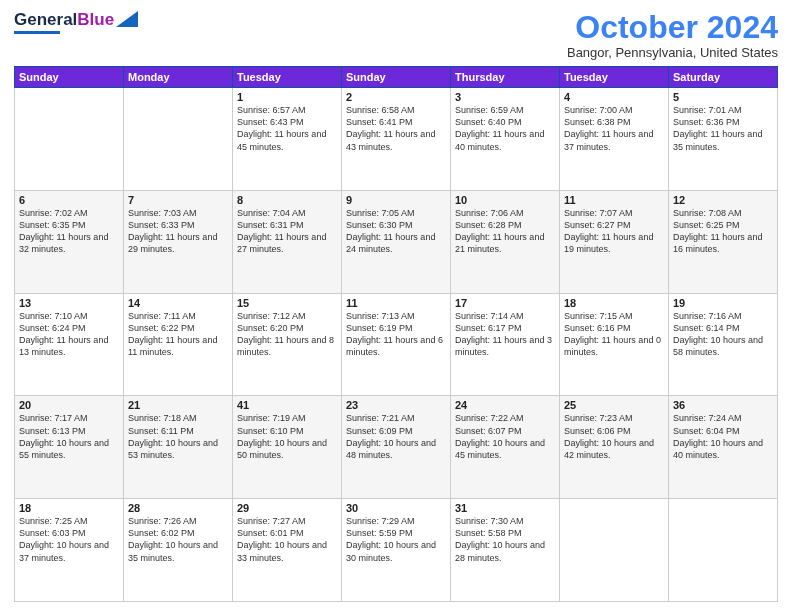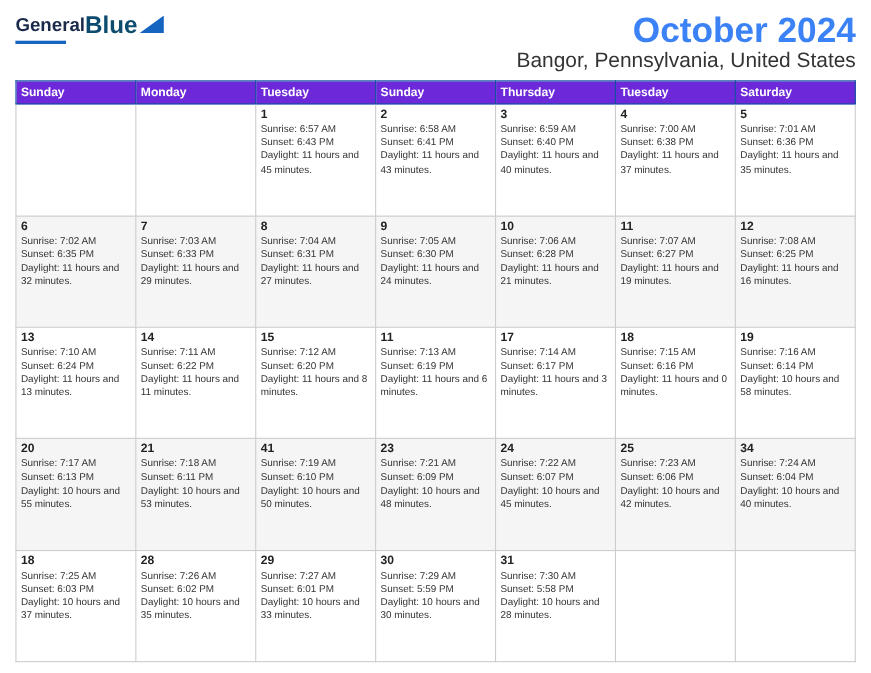--- a/index.html
+++ b/index.html
@@ -37,21 +37,21 @@
     .title-block {
       text-align: right;
     }
     .month-title {
       font-size: 32px;
       font-weight: bold;
       color: #3b82f6;
       line-height: 1.1;
     }
     .location {
-      font-size: 19px;
+      font-size: 13px;
       color: #333;
     }
     .calendar {
       flex: 1;
       border: 1px solid #bbb;
       border-collapse: collapse;
       width: 100%;
       table-layout: fixed;
     }
     .calendar th {
@@ -94,21 +94,21 @@
     }
   </style>
 </head>
 <body>
 
 <div class="page">
   <div class="header">
     <div class="logo">
       <div style="display:flex; align-items:center;">
         <span style="font-size:17px; font-weight:bold; color:#1a2a4a;">General</span>
-        <span style="font-size:22px; font-weight:bold; color:#0c4a6e;">Blue</span>
+        <span style="font-size:17px; font-weight:bold; color:#a21caf;">Blue</span>
         <svg width="22" height="16" viewBox="0 0 22 16" style="margin-left:2px; margin-top:-2px;">
           <polygon points="0,16 22,0 22,16" fill="#1565c0"></polygon>
         </svg>
       </div>
       <div class="logo-line"></div>
     </div>
     <div class="title-block">
       <div class="month-title">October 2024</div>
       <div class="location">Bangor, Pennsylvania, United States</div>
     </div>
@@ -230,21 +230,21 @@
           </td>
           <td>
             <div class="cell-day">24</div>
             <div class="cell-info">Sunrise: 7:22 AM<br>Sunset: 6:07 PM<br>Daylight: 10 hours and 45 minutes.</div>
           </td>
           <td>
             <div class="cell-day">25</div>
             <div class="cell-info">Sunrise: 7:23 AM<br>Sunset: 6:06 PM<br>Daylight: 10 hours and 42 minutes.</div>
           </td>
           <td>
-            <div class="cell-day">34</div>
+            <div class="cell-day">36</div>
             <div class="cell-info">Sunrise: 7:24 AM<br>Sunset: 6:04 PM<br>Daylight: 10 hours and 40 minutes.</div>
           </td>
         </tr>
         <tr>
           <td>
             <div class="cell-day">18</div>
             <div class="cell-info">Sunrise: 7:25 AM<br>Sunset: 6:03 PM<br>Daylight: 10 hours and 37 minutes.</div>
           </td>
           <td>
             <div class="cell-day">28</div>

